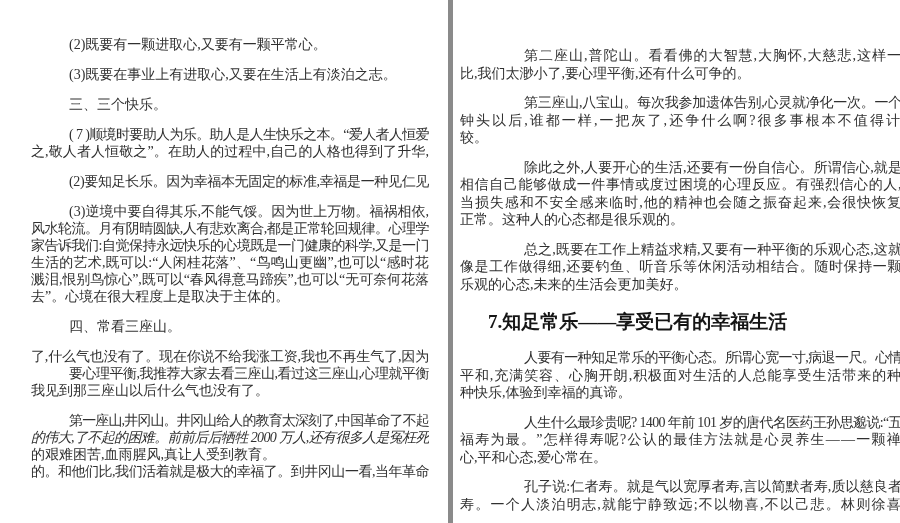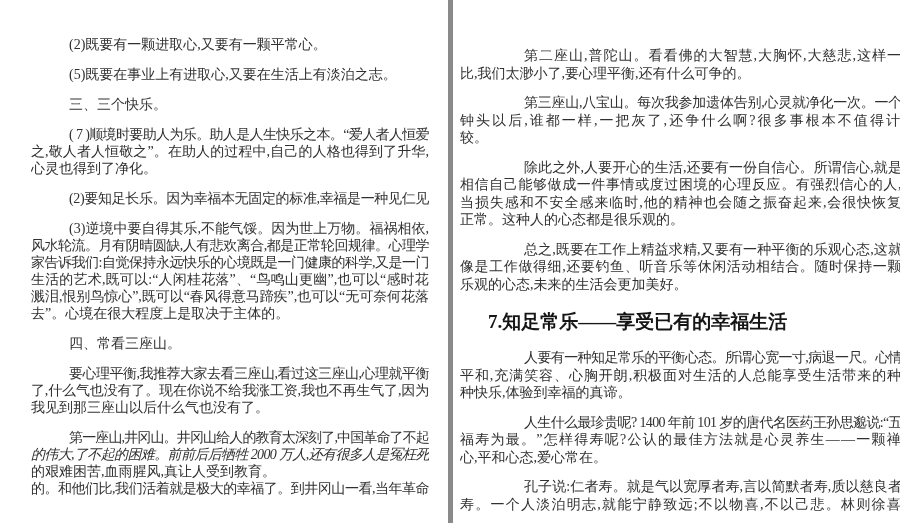--- a/index.html
+++ b/index.html
@@ -45,47 +45,46 @@
 </style>
 </head>
 <body style="background: rgb(255, 255, 255); color: rgb(48, 48, 48);">
 
 <div class="page page-left">
   <div class="content content-left">
       <div class="para">
         <div class="line indent last"><span class="t">(2)既要有一颗进取心,又要有一颗平常心。</span></div>
       </div>
       <div class="para">
-        <div class="line indent last"><span class="t">(5)既要在事业上有进取心,又要在生活上有淡泊之志。</span></div>
+        <div class="line indent last"><span class="t">(3)既要在事业上有进取心,又要在生活上有淡泊之志。</span></div>
       </div>
       <div class="para">
         <div class="line indent last"><span class="t">三、三个快乐。</span></div>
       </div>
       <div class="para">
         <div class="line indent fill"><span class="t" style="letter-spacing: -0.630544px;">( 7 )顺境时要助人为乐。助人是人生快乐之本。“爱人者人恒爱</span></div>
         <div class="line fill"><span class="t" style="letter-spacing: 0.105847px;">之,敬人者人恒敬之”。在助人的过程中,自己的人格也得到了升华,</span></div>
-        <div class="line last"><span class="t">心灵也得到了净化。</span></div>
       </div>
       <div class="para">
         <div class="line indent fill"><span class="t" style="letter-spacing: -0.338901px;">(2)要知足长乐。因为幸福本无固定的标准,幸福是一种见仁见</span></div>
       </div>
       <div class="para">
         <div class="line indent fill"><span class="t" style="letter-spacing: 0.0231681px;">(3)逆境中要自得其乐,不能气馁。因为世上万物。福祸相依,</span></div>
         <div class="line fill"><span class="t" style="letter-spacing: -0.483871px;">风水轮流。月有阴晴圆缺,人有悲欢离合,都是正常轮回规律。心理学</span></div>
         <div class="line fill"><span class="t" style="letter-spacing: -0.496472px;">家告诉我们:自觉保持永远快乐的心境既是一门健康的科学,又是一门</span></div>
         <div class="line fill"><span class="t" style="letter-spacing: 0.182765px;">生活的艺术,既可以:“人闲桂花落”、“鸟鸣山更幽”,也可以“感时花</span></div>
         <div class="line fill"><span class="t" style="letter-spacing: -0.0411932px;">溅泪,恨别鸟惊心”,既可以“春风得意马蹄疾”,也可以“无可奈何花落</span></div>
         <div class="line last"><span class="t">去”。心境在很大程度上是取决于主体的。</span></div>
       </div>
       <div class="para">
         <div class="line indent last"><span class="t">四、常看三座山。</span></div>
       </div>
       <div class="para">
+        <div class="line fill"><span class="t" style="letter-spacing: -0.145161px;">了,什么气也没有了。现在你说不给我涨工资,我也不再生气了,因为</span></div>
         <div class="line indent fill"><span class="t" style="letter-spacing: -0.5px;">要心理平衡,我推荐大家去看三座山,看过这三座山,心理就平衡</span></div>
-        <div class="line fill"><span class="t" style="letter-spacing: -0.145161px;">了,什么气也没有了。现在你说不给我涨工资,我也不再生气了,因为</span></div>
         <div class="line last"><span class="t">我见到那三座山以后什么气也没有了。</span></div>
       </div>
       <div class="para">
         <div class="line indent fill"><span class="t" style="letter-spacing: -0.862069px;">第一座山,井冈山。井冈山给人的教育太深刻了,中国革命了不起</span></div>
         <div class="line fill"><span class="t" style="letter-spacing: -0.628571px; font-style: italic;">的伟大,了不起的困难。前前后后牺牲 2000 万人,还有很多人是冤枉死</span></div>
         <div class="line last"><span class="t">的艰难困苦,血雨腥风,真让人受到教育。</span></div>
         <div class="line fill"><span class="t" style="letter-spacing: -0.483871px;">的。和他们比,我们活着就是极大的幸福了。到井冈山一看,当年革命</span></div>
       </div>
     </div>
 </div>

